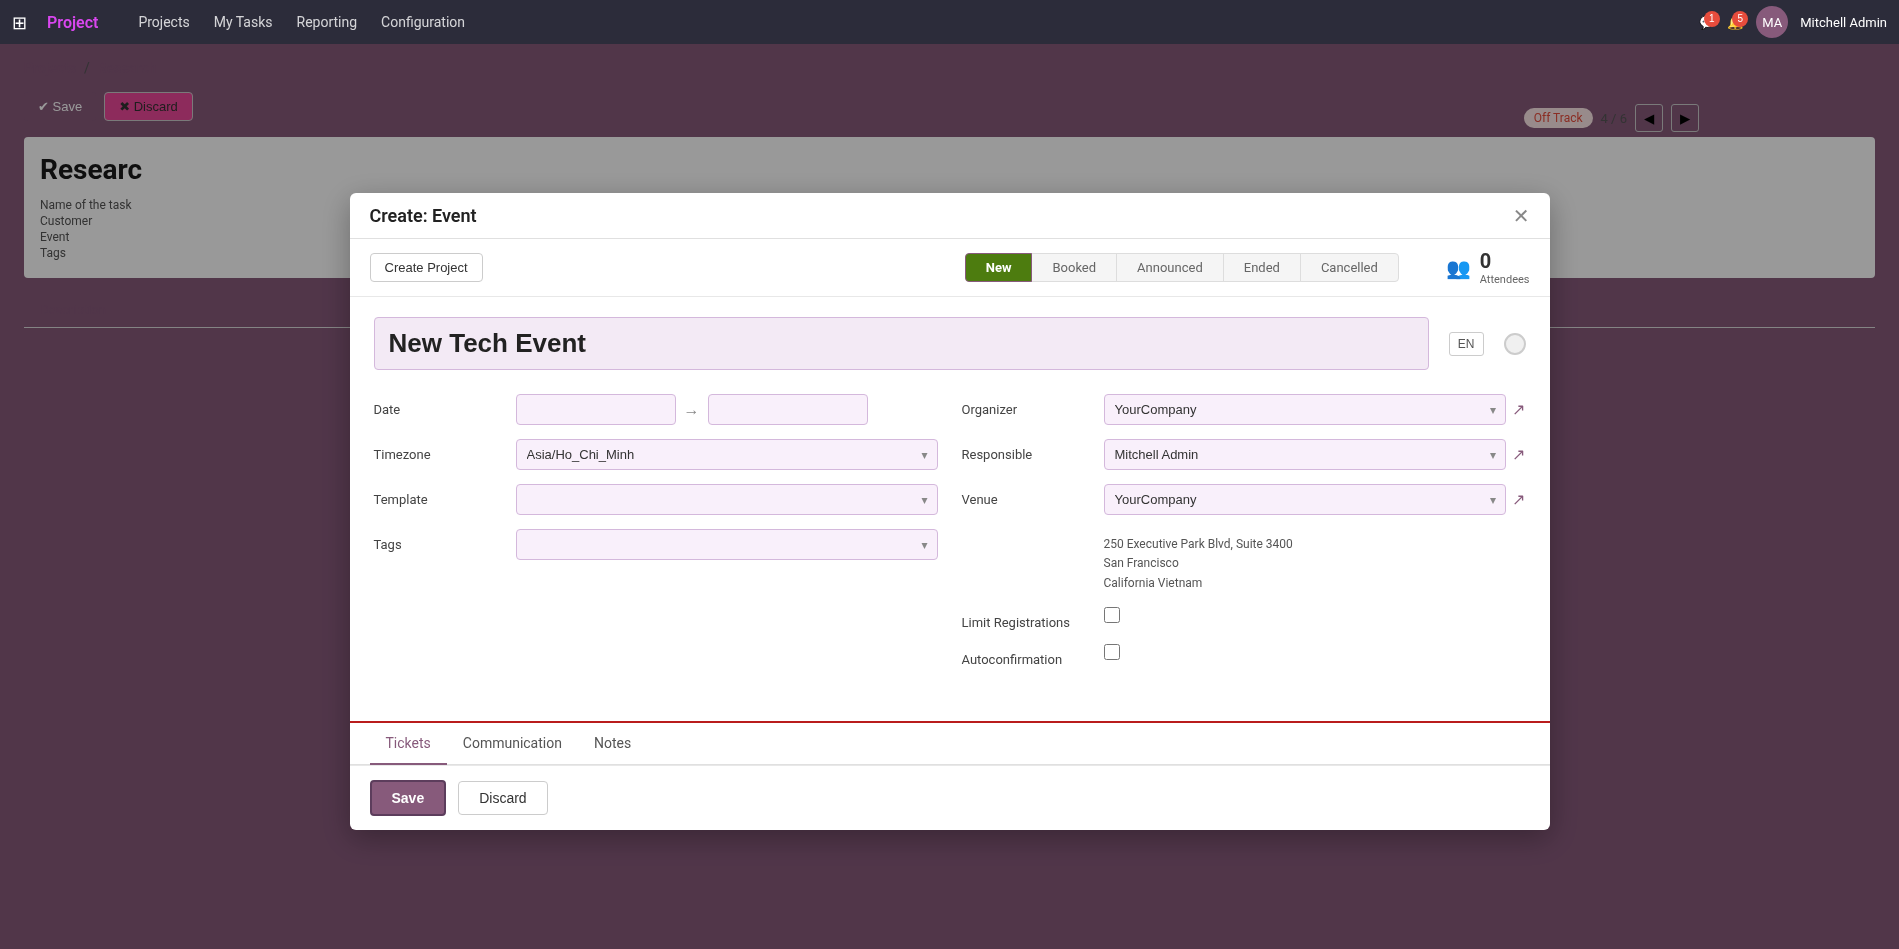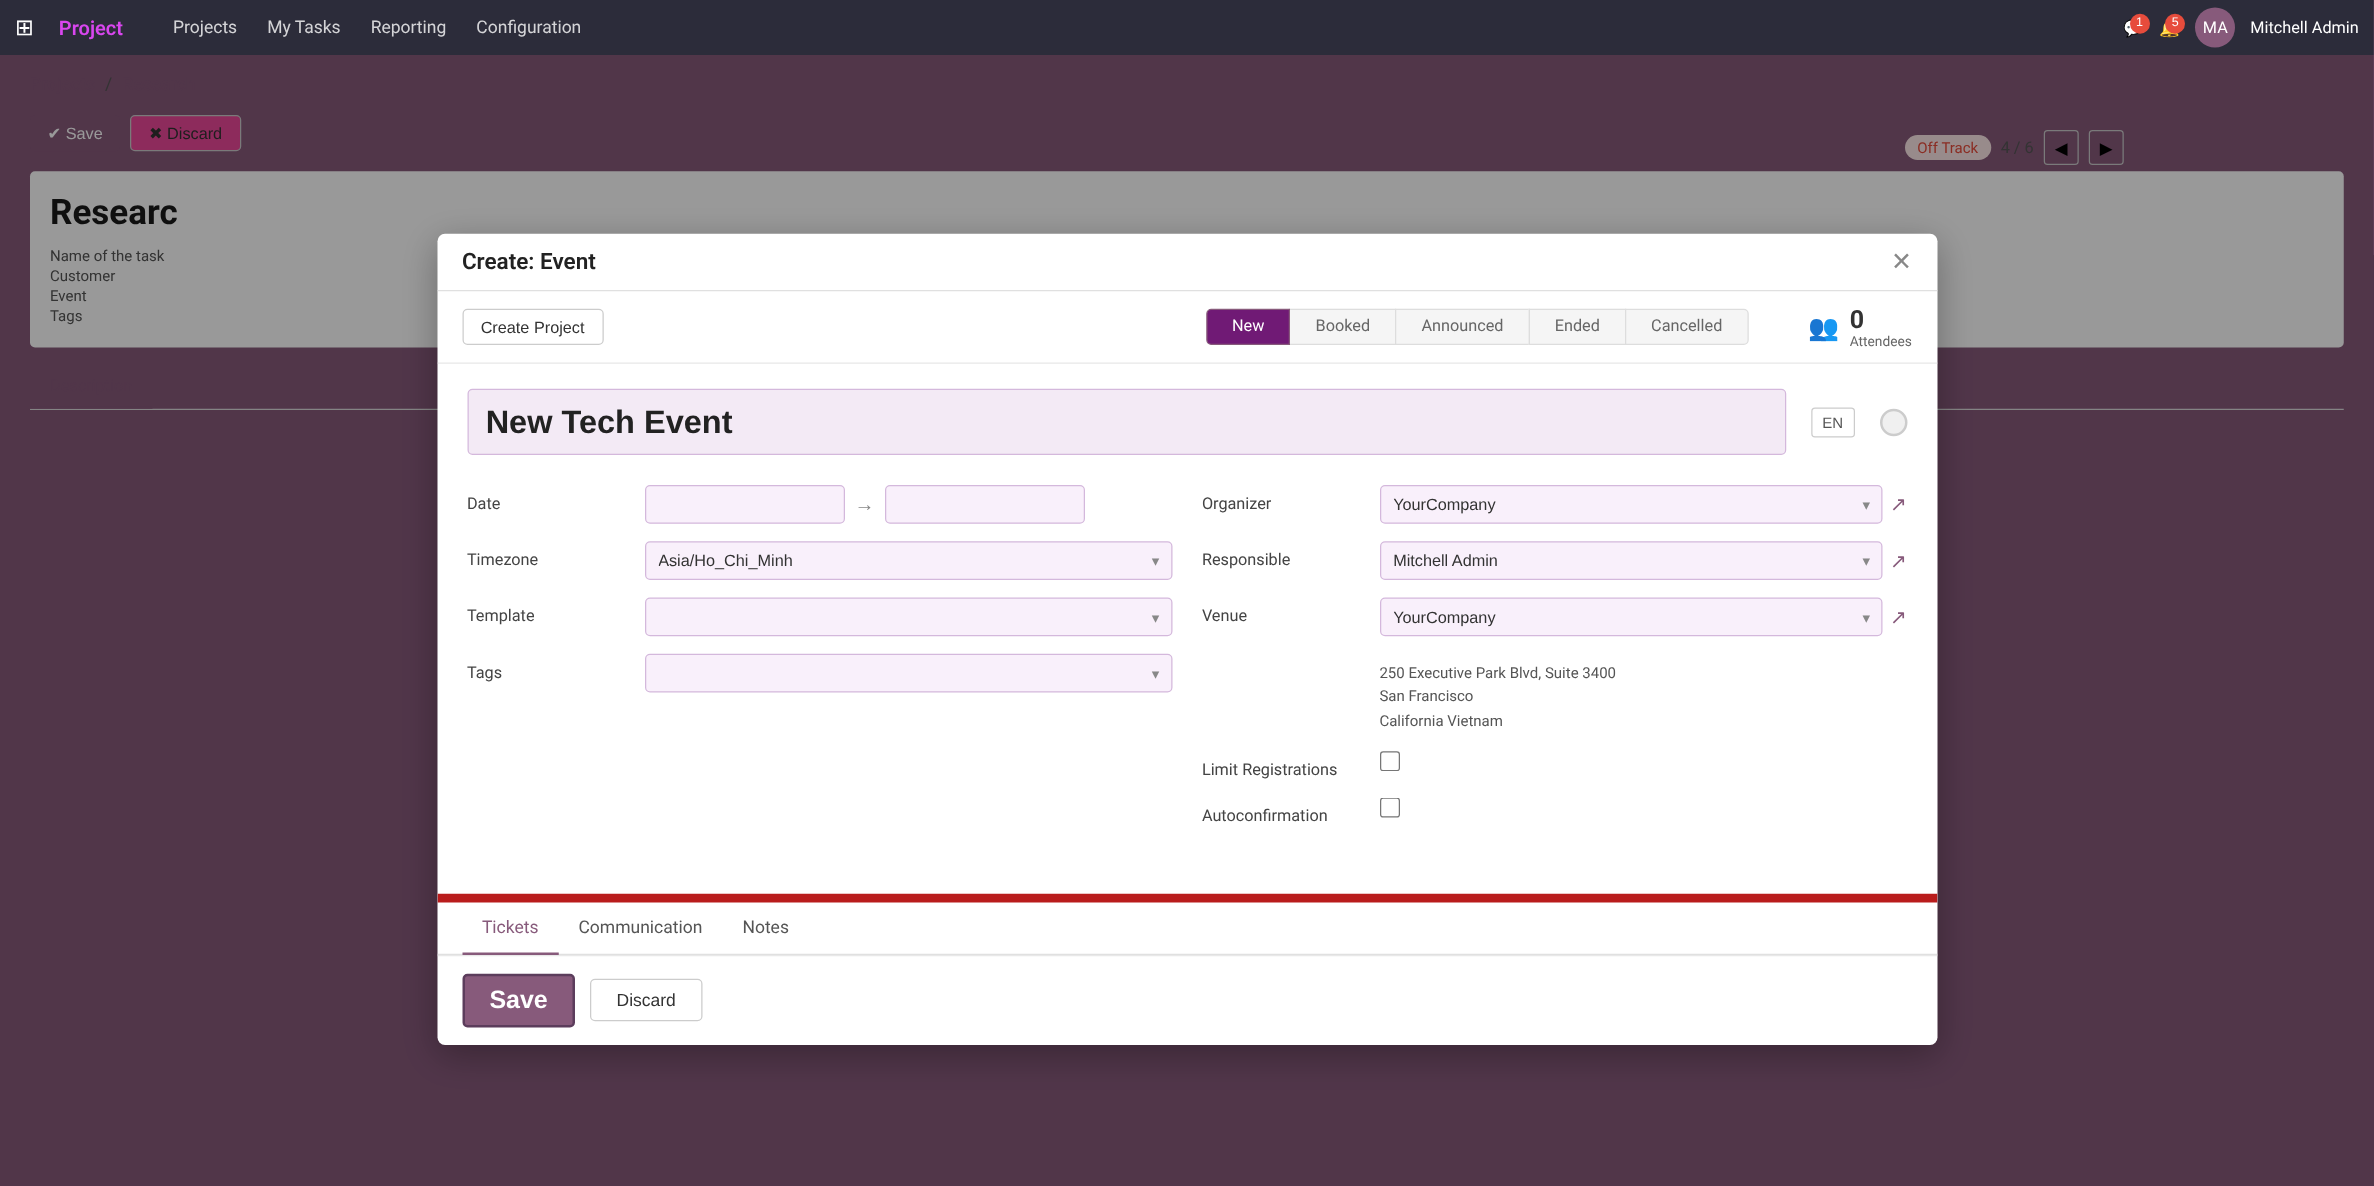--- a/index.html
+++ b/index.html
@@ -257,24 +257,24 @@
       color: #666;
       cursor: pointer;
       position: relative;
       background: #f5f5f5;
       border: 1px solid #ddd;
     }
     .pipeline-step:not(:first-child) {
       margin-left: -1px;
     }
     .pipeline-step.active {
-      background: #701a75;
+      background: #4d7c0f;
       color: #fff;
       border-color: #875a7b;
-      font-weight: 400;
+      font-weight: 700;
       z-index: 1;
     }
     .pipeline-step:first-child { border-radius: 4px 0 0 4px; }
     .pipeline-step:last-child { border-radius: 0 4px 4px 0; }
 
     
     .attendees-section {
       display: flex;
       align-items: center;
       gap: 8px;
@@ -443,21 +443,21 @@
     .checkbox-field input[type="checkbox"] {
       width: 16px;
       height: 16px;
       cursor: pointer;
       accent-color: #875a7b;
     }
 
     
     .modal-tabs {
       display: flex;
-      border-top: 7px solid #b91c1c;
+      border-top: 2px solid #b91c1c;
       border-bottom: 1px solid #e0e0e0;
       padding: 0 20px;
       flex-shrink: 0;
     }
     .modal-tab {
       padding: 12px 16px;
       font-size: 14px;
       color: #555;
       cursor: pointer;
       border-bottom: 2px solid transparent;
@@ -476,21 +476,21 @@
       padding: 14px 20px;
       border-top: 1px solid #e8e8e8;
       flex-shrink: 0;
     }
     .btn-modal-save {
       background: #875a7b;
       color: #fff;
       border: 2px solid #5c3d5c;
       padding: 8px 20px;
       border-radius: 4px;
-      font-size: 20px;
+      font-size: 14px;
       font-weight: 600;
       cursor: pointer;
     }
     .btn-modal-discard {
       background: #fff;
       color: #333;
       border: 1px solid #ccc;
       padding: 8px 20px;
       border-radius: 4px;
       font-size: 14px;

